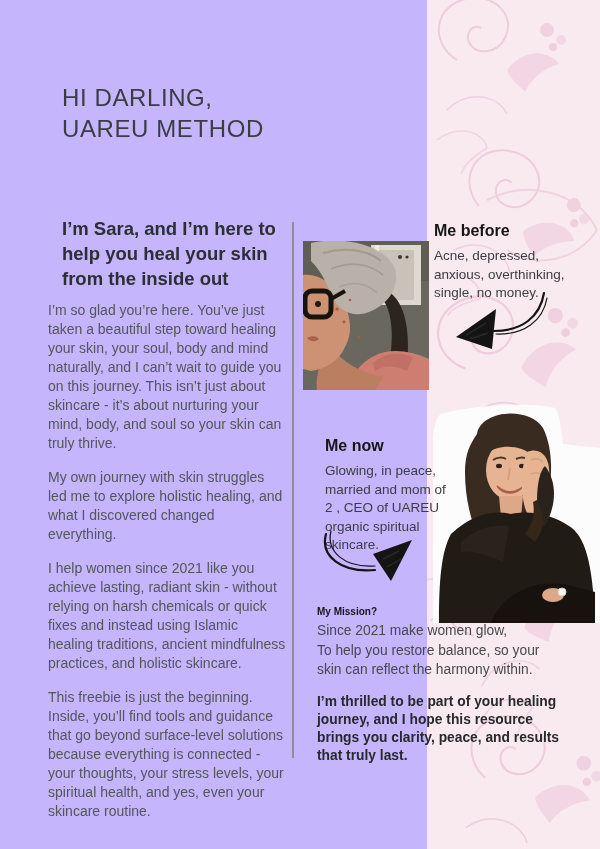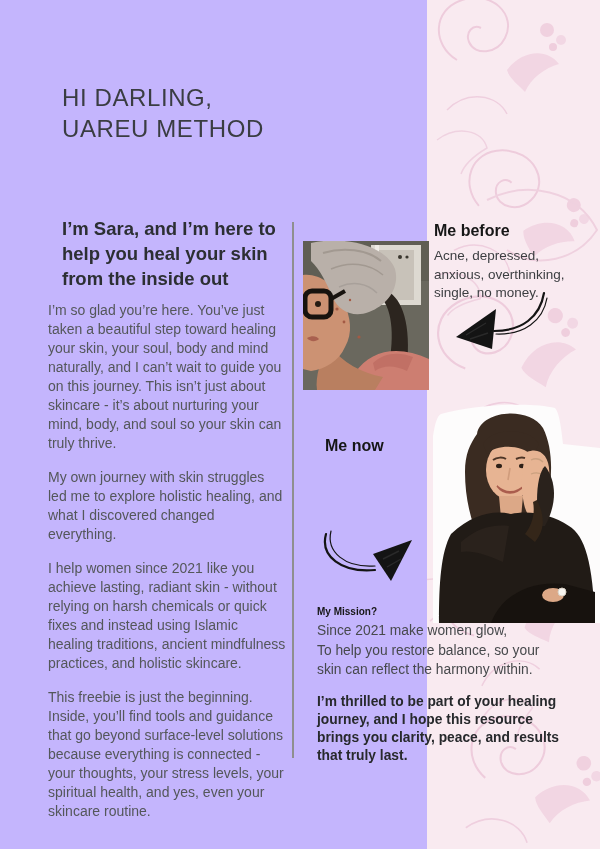--- a/index.html
+++ b/index.html
@@ -171,20 +171,21 @@
       <path d="M58,221 C68,194 96,178 132,182 L162,190 L162,221 Z" fill="#17120e"></path>
       <ellipse cx="120" cy="193" rx="11" ry="7" fill="#dca887"></ellipse>
       <circle cx="129" cy="190" r="4" fill="#f7f4ef" stroke="#d9d0c5" stroke-width="1"></circle>
 
       <path d="M104,98 C112,114 112,128 102,140 L92,132 C100,122 102,110 100,100 Z" fill="#342619"></path>
     </svg>
   </div>
 
   <div class="menow">
     <div class="sec-head">Me now</div>
+    <div class="sec-text">Glowing, in peace, married and mom of 2 , CEO of UAREU organic spiritual skincare.</div>
   </div>
 
   <div class="arrow2">
     <svg viewBox="0 0 95 54">
       <path d="M5,5 C-1,27 20,44 54,41" fill="none" stroke="#141414" stroke-width="2.2" stroke-linecap="round"></path>
       <path d="M10,2 C5,23 24,39 54,37" fill="none" stroke="#141414" stroke-width="1.2" stroke-linecap="round"></path>
       <polygon points="91,11 52,25 70,52" fill="#141414"></polygon>
       <path d="M62,30 L78,22 M66,38 L80,30" stroke="#2a2a2a" stroke-width="1.4"></path>
     </svg>
   </div>

